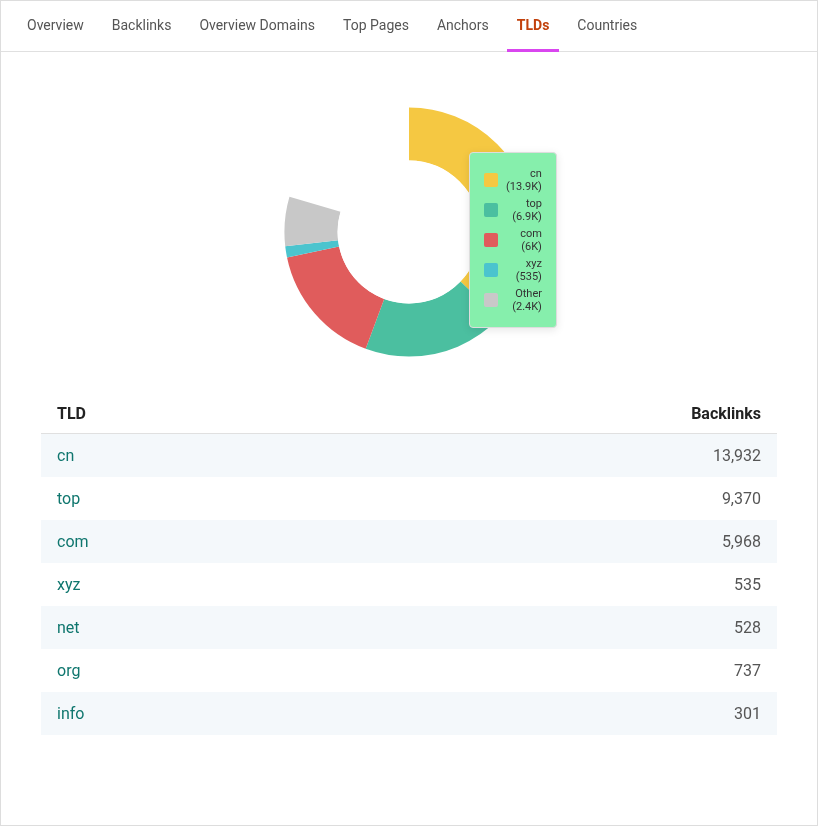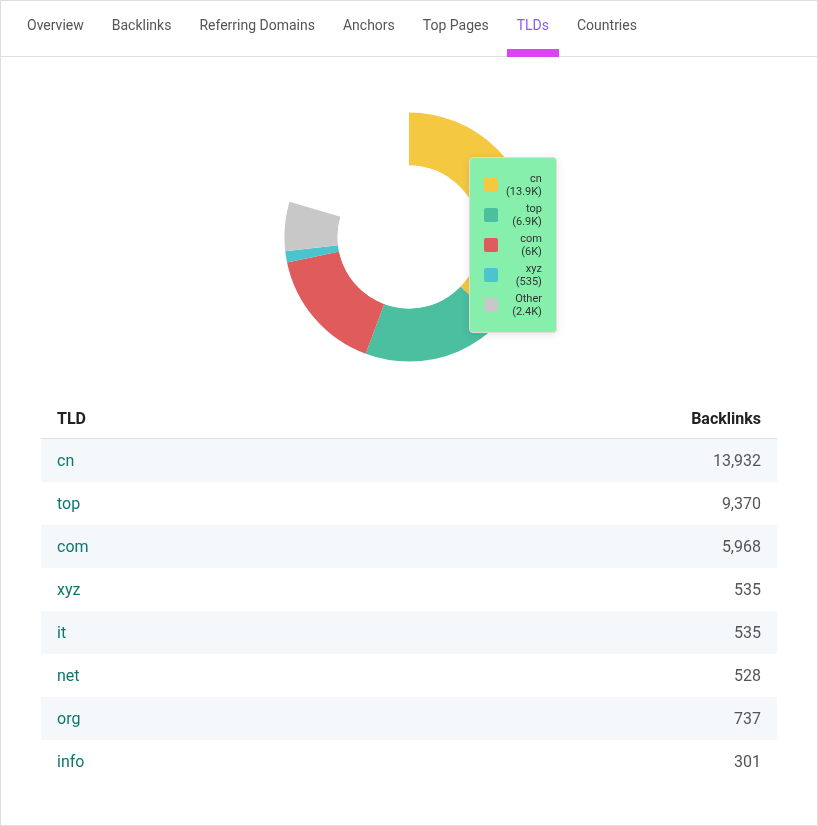--- a/index.html
+++ b/index.html
@@ -24,23 +24,23 @@
       padding: 16px 10px;
       font-size: 14px;
       color: #555;
       cursor: pointer;
       white-space: nowrap;
       border-bottom: 3px solid transparent;
       margin-bottom: -1px;
       text-decoration: none;
     }
     .nav-tab.active {
-      color: #8b5cf6;
-      border-bottom: 8px solid #d946ef;
-      font-weight: 400;
+      color: #c2410c;
+      border-bottom: 3px solid #d946ef;
+      font-weight: 700;
     }
 
     
     .chart-area {
       display: flex;
       justify-content: center;
       align-items: center;
       padding: 40px 20px 20px;
       position: relative;
     }
@@ -117,23 +117,23 @@
       color: #555;
     }
   </style>
 </head>
 <body>
 
 <nav class="nav-tabs">
 
 <a class="nav-tab" href="#">Overview</a>
     <a class="nav-tab" href="#">Backlinks</a>
-    <a class="nav-tab" href="#">Referring Domains</a>
+    <a class="nav-tab" href="#">Overview Domains</a>
+    <a class="nav-tab" href="#">Top Pages</a>
     <a class="nav-tab" href="#">Anchors</a>
-    <a class="nav-tab" href="#">Top Pages</a>
     <a class="nav-tab active" href="#">TLDs</a>
     <a class="nav-tab" href="#">Countries</a>
   </nav>
 
 <div class="chart-area">
   <div class="donut-container">
     <svg viewBox="0 0 200 200">
 
       <circle cx="100" cy="100" r="70" fill="none" stroke="#f5c842" stroke-width="38" stroke-dasharray="163.3 276.5" stroke-dashoffset="0"></circle>
       <circle cx="100" cy="100" r="70" fill="none" stroke="#4bbfa0" stroke-width="38" stroke-dasharray="81.1 358.7" stroke-dashoffset="-163.3"></circle>
@@ -190,24 +190,20 @@
         </tr>
         <tr>
           <td>com</td>
           <td>5,968</td>
         </tr>
         <tr>
           <td>xyz</td>
           <td>535</td>
         </tr>
         <tr>
-          <td>it</td>
-          <td>535</td>
-        </tr>
-        <tr>
           <td>net</td>
           <td>528</td>
         </tr>
         <tr>
           <td>org</td>
           <td>737</td>
         </tr>
         <tr>
           <td>info</td>
           <td>301</td>

